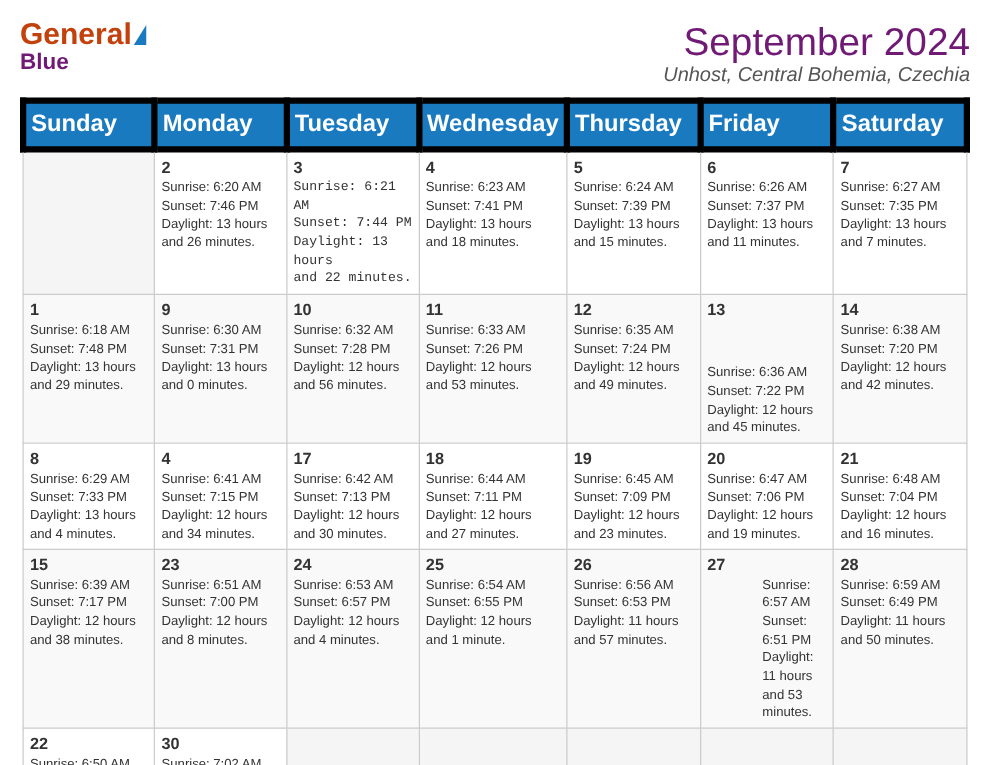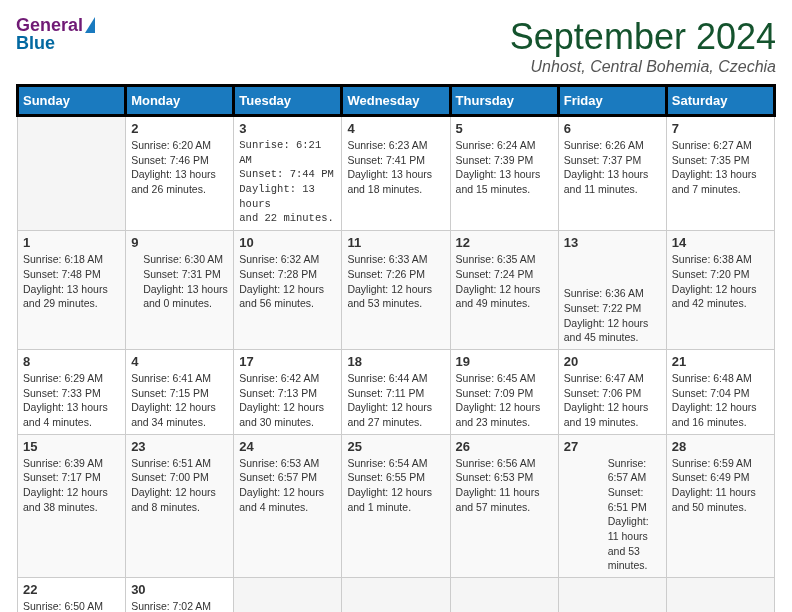--- a/index.html
+++ b/index.html
@@ -15,70 +15,70 @@
       justify-content: space-between;
       align-items: flex-start;
       margin-bottom: 4px;
     }
     .logo {
       display: flex;
       flex-direction: column;
       align-items: flex-start;
     }
     .logo-general {
+      font-size: 24px;
+      font-weight: bold;
+      color: #c2410c;
+      line-height: 1;
+    }
+    .logo-blue {
       font-size: 18px;
       font-weight: bold;
       color: #701a75;
-      line-height: 1;
-    }
-    .logo-blue {
-      font-size: 18px;
-      font-weight: bold;
-      color: #0369a1;
       line-height: 1;
     }
     .logo-triangle {
       display: inline-block;
       width: 0;
       height: 0;
       border-left: 10px solid transparent;
       border-bottom: 16px solid #1a7abf;
       margin-left: 2px;
       vertical-align: middle;
     }
     .logo-row {
       display: flex;
       align-items: center;
     }
     .title-section {
       text-align: right;
     }
     .month-title {
-      font-size: 36px;
+      font-size: 31px;
       font-weight: normal;
-      color: #14532d;
+      color: #701a75;
     }
     .location-title {
       font-size: 16px;
       color: #555;
       font-style: italic;
     }
     table {
       width: 100%;
       border-collapse: collapse;
       margin-top: 8px;
     }
     th {
       background-color: #1a7abf;
       color: #fff;
       padding: 6px 4px;
-      font-size: 13px;
+      font-size: 19px;
       font-weight: bold;
       text-align: left;
-      border: 3px solid #000000;
+      border: 5px solid #000000;
     }
     td {
       border: 1px solid #ccc;
       vertical-align: top;
       padding: 4px 5px;
       font-size: 10.5px;
       color: #333;
       background: #fff;
       min-height: 80px;
       width: calc(100% / 7);
@@ -179,21 +179,21 @@
       <tr>
         <td>
           <span class="day-num">1</span>
           <div class="day-info" style="white-space: pre-wrap;">Sunrise: 6:18 AM
 Sunset: 7:48 PM
 Daylight: 13 hours
 and 29 minutes.</div>
         </td>
         <td>
           <span class="day-num">9</span>
-          <div class="day-info" style="white-space: pre-wrap; margin-left: 12px;">Sunrise: 6:30 AM
+          <div class="day-info" style="white-space: pre-wrap;">Sunrise: 6:30 AM
 Sunset: 7:31 PM
 Daylight: 13 hours
 and 0 minutes.</div>
         </td>
         <td>
           <span class="day-num">10</span>
           <div class="day-info" style="white-space: pre-wrap;">Sunrise: 6:32 AM
 Sunset: 7:28 PM
 Daylight: 12 hours
 and 56 minutes.</div>

